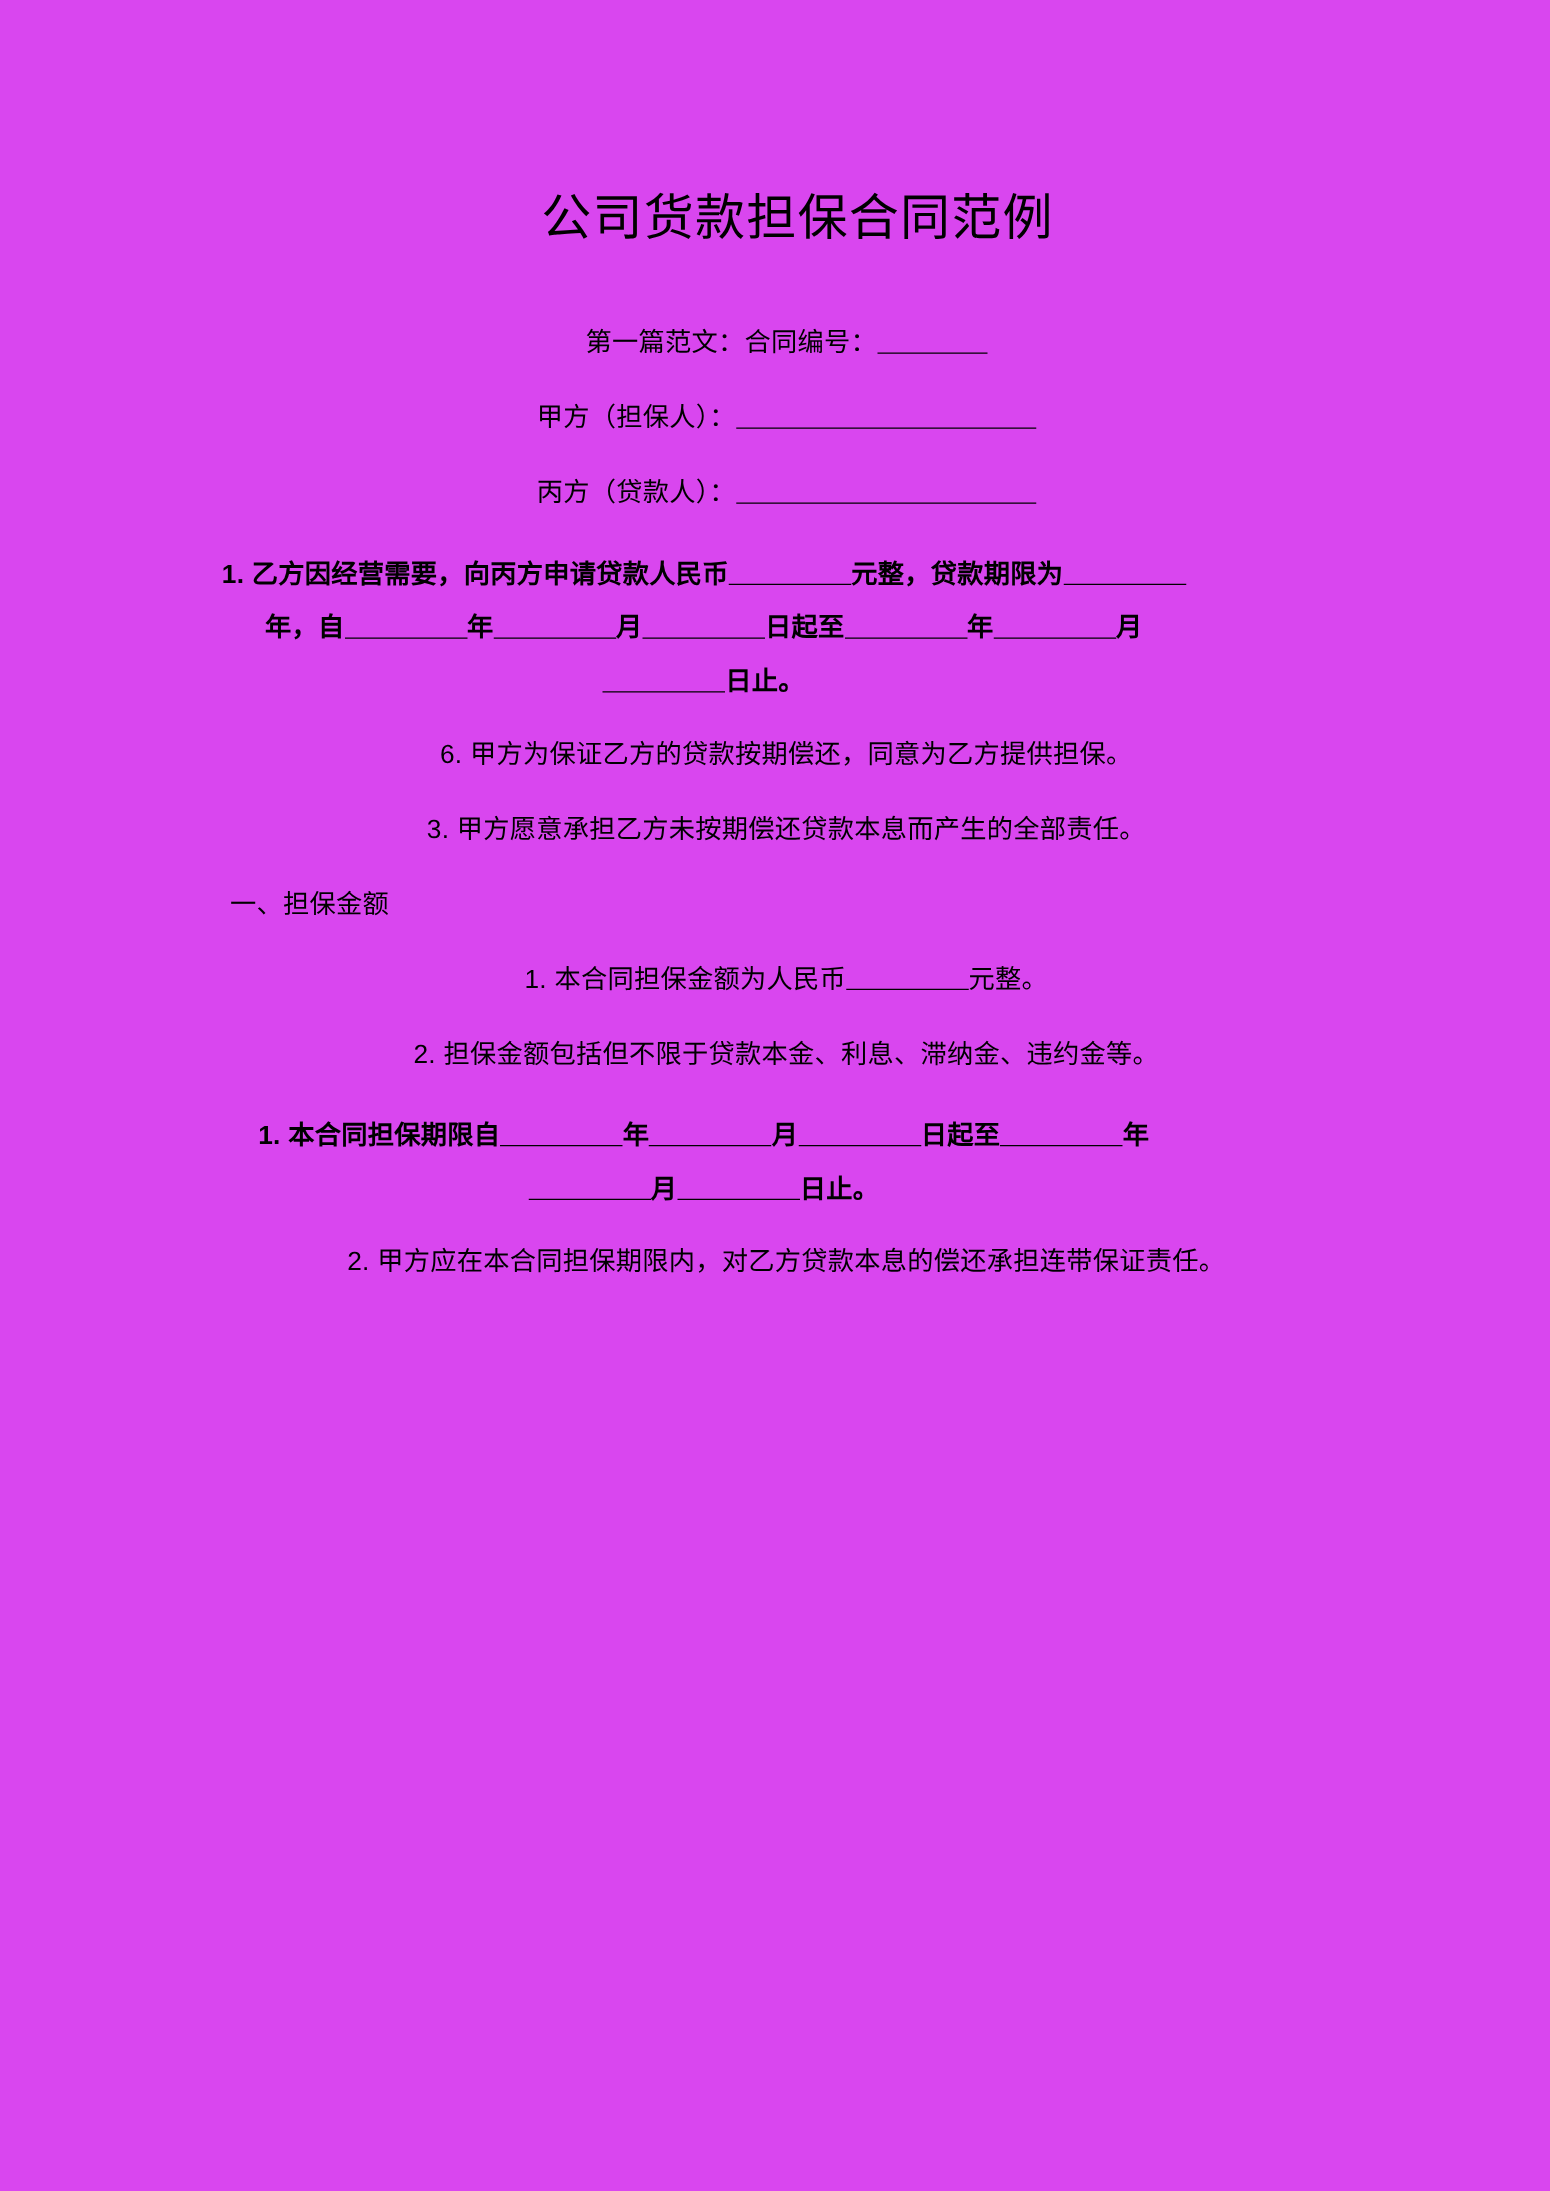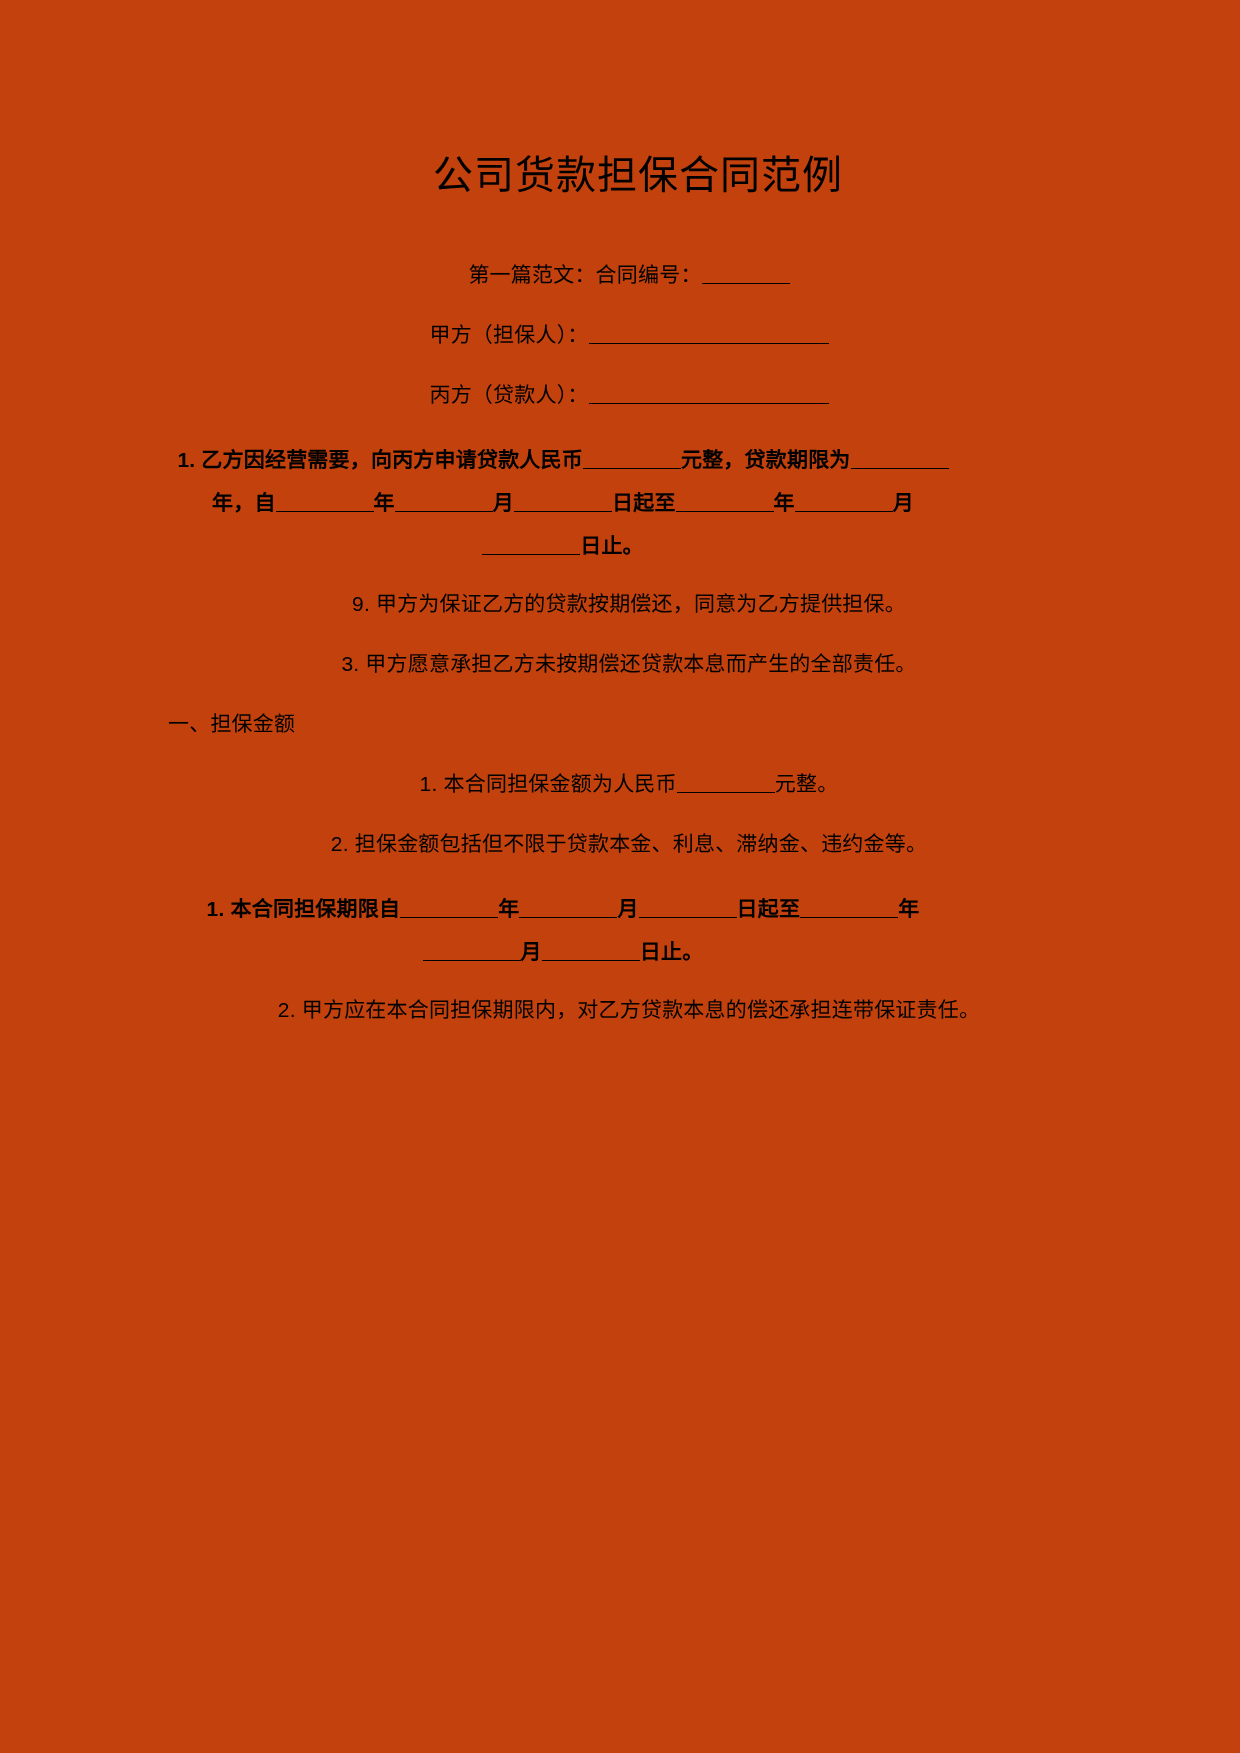--- a/index.html
+++ b/index.html
@@ -8,21 +8,21 @@
     padding: 0;
     background: #ffffff;
   }
   body {
     font-family: "Liberation Sans", "DejaVu Sans", sans-serif;
     color: #000000;
   }
   .page {
     width: 1240px;
     min-height: 1753px;
-    background: #c2410c;
+    background: #d946ef;
     margin: 0 auto;
     position: relative;
     box-sizing: border-box;
     padding: 150px 150px 60px 168px;
   }
   .doc-title {
     font-size: 40px;
     font-weight: 400;
     text-align: center;
     letter-spacing: 1px;
@@ -45,21 +45,21 @@
     font-weight: bold;
   }
   .para.flow-wide {
     line-height: 2.05;
     margin-bottom: 20px;
     max-width: 775px;
   }
   .heading {
     font-size: 21px;
     line-height: 1.62;
-    margin: 0 0 26px 0;
+    margin: 0 0 26px 16px;
     letter-spacing: 0.2px;
   }
   .blank-s {
     display: inline-block;
     width: 88px;
     border-bottom: 1.6px solid #000;
     vertical-align: -2px;
   }
   .blank-m {
     display: inline-block;
@@ -79,21 +79,21 @@
 
 <div class="page">
 
   <h1 class="doc-title">公司货款担保合同范例</h1>
 
   <div id="doc-body">
       <p class="para"><span>第一篇范文：合同编号：</span><span class="blank-s"></span></p>
       <p class="para"><span>甲方（担保人）：</span><span class="blank-l"></span></p>
       <p class="para"><span>丙方（贷款人）：</span><span class="blank-l"></span></p>
       <p class="para flow"><span>1. 乙方因经营需要，向丙方申请贷款人民币</span><span class="blank-m"></span><span>元整，贷款期限为</span><span class="blank-m"></span><span>年，自</span><span class="blank-m"></span><span>年</span><span class="blank-m"></span><span>月</span><span class="blank-m"></span><span>日起至</span><span class="blank-m"></span><span>年</span><span class="blank-m"></span><span>月</span><span class="blank-m"></span><span>日止。</span></p>
-      <p class="para"><span>9. 甲方为保证乙方的贷款按期偿还，同意为乙方提供担保。</span></p>
+      <p class="para"><span>6. 甲方为保证乙方的贷款按期偿还，同意为乙方提供担保。</span></p>
       <p class="para"><span>3. 甲方愿意承担乙方未按期偿还贷款本息而产生的全部责任。</span></p>
       <p class="heading"><span>一、担保金额</span></p>
       <p class="para"><span>1. 本合同担保金额为人民币</span><span class="blank-m"></span><span>元整。</span></p>
       <p class="para"><span>2. 担保金额包括但不限于贷款本金、利息、滞纳金、违约金等。</span></p>
       <p class="para flow"><span>1. 本合同担保期限自</span><span class="blank-m"></span><span>年</span><span class="blank-m"></span><span>月</span><span class="blank-m"></span><span>日起至</span><span class="blank-m"></span><span>年</span><span class="blank-m"></span><span>月</span><span class="blank-m"></span><span>日止。</span></p>
       <p class="para"><span>2. 甲方应在本合同担保期限内，对乙方贷款本息的偿还承担连带保证责任。</span></p>
     </div>
 
 </div>
 

